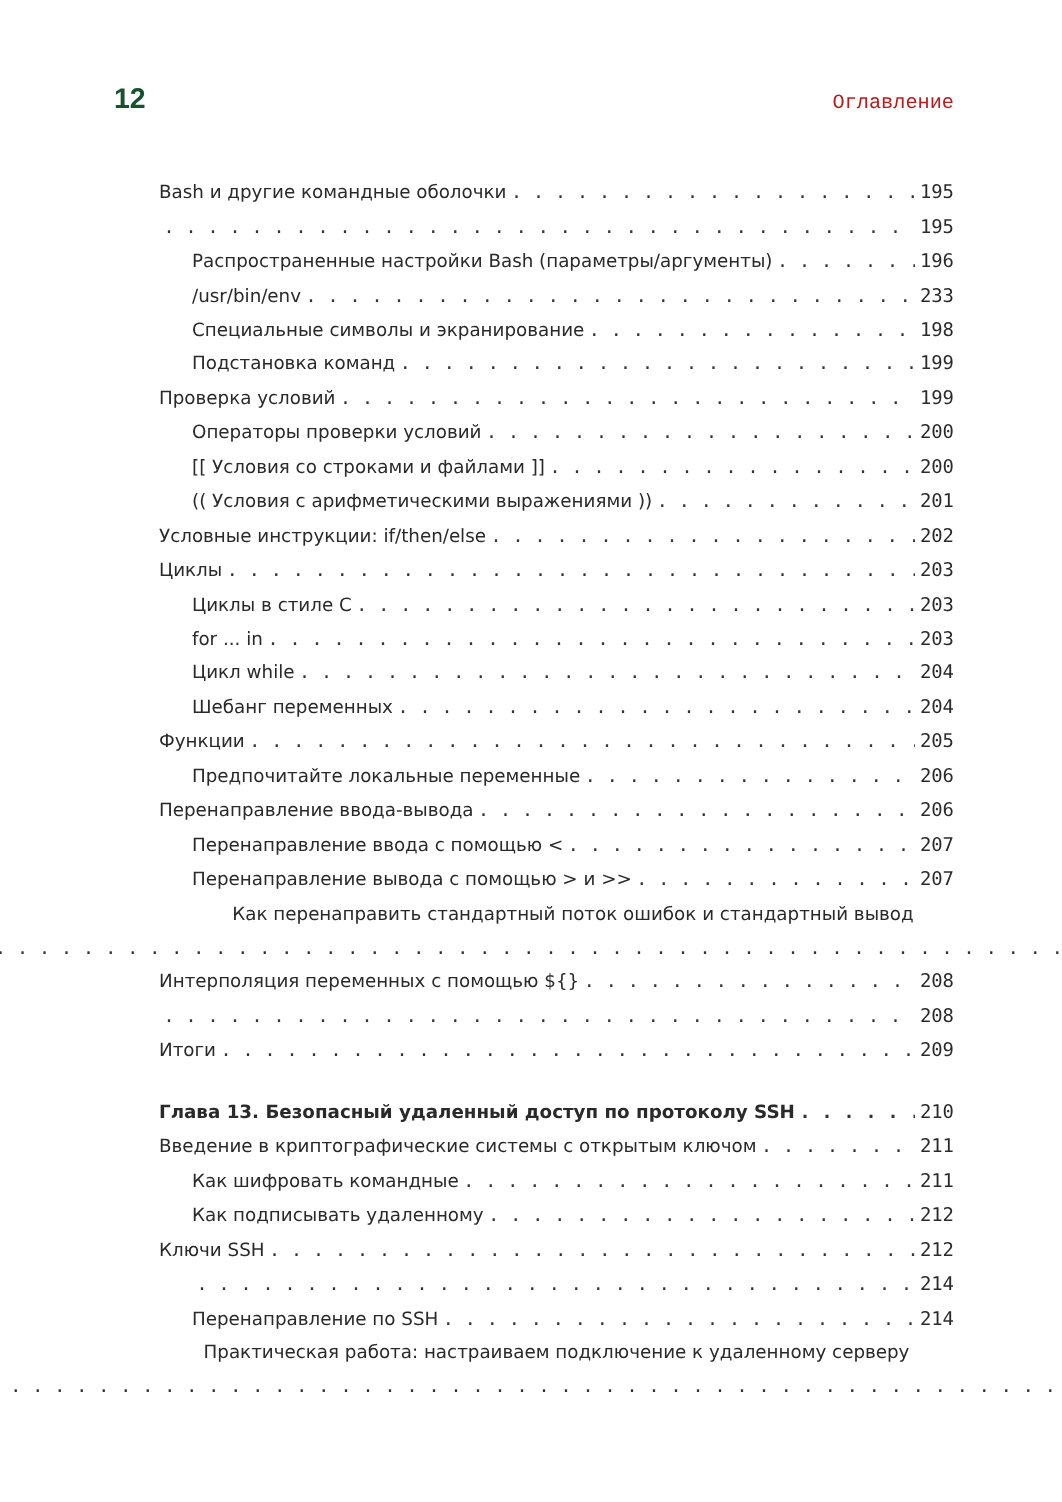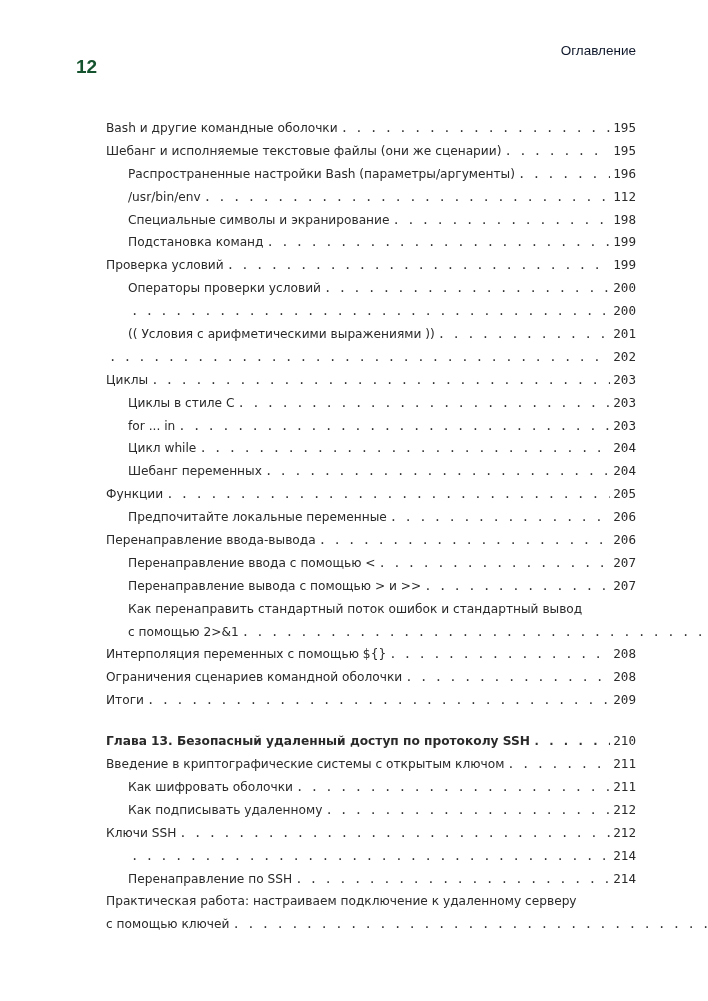--- a/index.html
+++ b/index.html
@@ -5,74 +5,73 @@
   html, body { margin: 0; padding: 0; background: #ffffff; }
   body {
     width: 708px; height: 1001px; position: relative; overflow: hidden;
     font-family: "DejaVu Sans", sans-serif; color: #2a2a2a;
   }
   .page-number {
     position: absolute; left: 76px; top: 56px;
     font-family: "Liberation Sans", sans-serif; font-weight: 700; font-size: 19px; color: #14532d;
   }
   .running-head {
-    position: absolute; right: 72px; top: 43px;
-    font-family: Liberation Sans, sans-serif; font-size: 13.5px; color: #0f172a;
+    position: absolute; right: 72px; top: 62px;
+    font-family: Liberation Mono, monospace; font-size: 13.5px; color: #b91c1c;
   }
   .toc { position: absolute; left: 106px; top: 117px; width: 530px; }
   .row {
     display: flex; align-items: flex-start; height: 22.9px; line-height: 22.9px;
     font-size: 12.2px; white-space: nowrap;
   }
   .row.l2 { padding-left: 22px; }
   .row.ch { font-weight: 700; }
   .row .title { flex: 0 0 auto; }
   .row .dots {
     flex: 1 1 auto; overflow: hidden; margin: 0 3px;
     font-family: "DejaVu Sans Mono", monospace; letter-spacing: 1.5px; color: #333;
   }
   .row .dots::after {
     content: ". . . . . . . . . . . . . . . . . . . . . . . . . . . . . . . . . . . . . . . . . . . . . . . . . . . . . . . . . . . . . . . . . . . . . . . . . . . . . . . . . . . . . . . . . . . . . . . . .";
     letter-spacing: 0;
   }
   .row .pg {
     flex: 0 0 auto; font-family: "DejaVu Sans Mono", monospace; font-size: 12.6px; font-weight: 400;
   }
-  .row.multi { height: auto; flex-direction: column; align-items: flex-start; }
+  .row.multi { height: auto; flex-direction: column; align-items: center; }
   .row.multi .line1 { height: 22.9px; line-height: 22.9px; }
   .row.multi .line2 { display: flex; height: 22.9px; line-height: 22.9px; }
   .spacer { height: 18px; }
 </style>
 </head>
 <body>
 
 <div class="page-number">12</div>
 <div class="running-head">Оглавление</div>
 
 <div class="toc">
   <div id="group1">
       <div class="row">
         <span class="title">Bash и другие командные оболочки</span>
         <span class="dots"></span>
         <span class="pg">195</span>
       </div>
       <div class="row">
-        <span class="title">Шебанг и исполняемые текстовые файлы (они же сценарии)</span>
         <span class="dots"></span>
         <span class="pg">195</span>
       </div>
       <div class="row l2">
         <span class="title">Распространенные настройки Bash (параметры/аргументы)</span>
         <span class="dots"></span>
         <span class="pg">196</span>
       </div>
       <div class="row l2">
         <span class="title">/usr/bin/env</span>
         <span class="dots"></span>
-        <span class="pg">112</span>
+        <span class="pg">233</span>
       </div>
       <div class="row l2">
         <span class="title">Специальные символы и экранирование</span>
         <span class="dots"></span>
         <span class="pg">198</span>
       </div>
       <div class="row l2">
         <span class="title">Подстановка команд</span>
         <span class="dots"></span>
         <span class="pg">199</span>
@@ -81,29 +80,31 @@
         <span class="title">Проверка условий</span>
         <span class="dots"></span>
         <span class="pg">199</span>
       </div>
       <div class="row l2">
         <span class="title">Операторы проверки условий</span>
         <span class="dots"></span>
         <span class="pg">200</span>
       </div>
       <div class="row l2">
+        <span class="title">[[ Условия со строками и файлами ]]</span>
         <span class="dots"></span>
         <span class="pg">200</span>
       </div>
       <div class="row l2">
         <span class="title">(( Условия с арифметическими выражениями ))</span>
         <span class="dots"></span>
         <span class="pg">201</span>
       </div>
       <div class="row">
+        <span class="title">Условные инструкции: if/then/else</span>
         <span class="dots"></span>
         <span class="pg">202</span>
       </div>
       <div class="row">
         <span class="title">Циклы</span>
         <span class="dots"></span>
         <span class="pg">203</span>
       </div>
       <div class="row l2">
         <span class="title">Циклы в стиле С</span>
@@ -157,21 +158,20 @@
           <span class="dots"></span>
           <span class="pg">207</span>
         </div>
       </div>
       <div class="row">
         <span class="title">Интерполяция переменных с помощью ${}</span>
         <span class="dots"></span>
         <span class="pg">208</span>
       </div>
       <div class="row">
-        <span class="title">Ограничения сценариев командной оболочки</span>
         <span class="dots"></span>
         <span class="pg">208</span>
       </div>
       <div class="row">
         <span class="title">Итоги</span>
         <span class="dots"></span>
         <span class="pg">209</span>
       </div>
     </div>
   <div class="spacer"></div>
@@ -180,21 +180,21 @@
     <span class="dots"></span>
     <span class="pg">210</span>
   </div>
   <div id="group2">
       <div class="row">
         <span class="title">Введение в криптографические системы с открытым ключом</span>
         <span class="dots"></span>
         <span class="pg">211</span>
       </div>
       <div class="row l2">
-        <span class="title">Как шифровать оболочки</span>
+        <span class="title">Как шифровать командные</span>
         <span class="dots"></span>
         <span class="pg">211</span>
       </div>
       <div class="row l2">
         <span class="title">Как подписывать удаленному</span>
         <span class="dots"></span>
         <span class="pg">212</span>
       </div>
       <div class="row">
         <span class="title">Ключи SSH</span>

